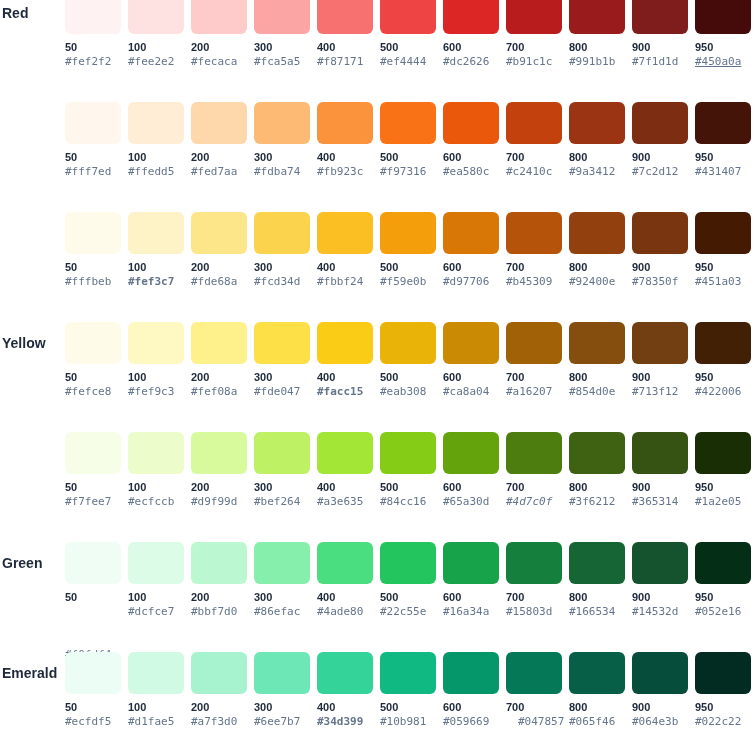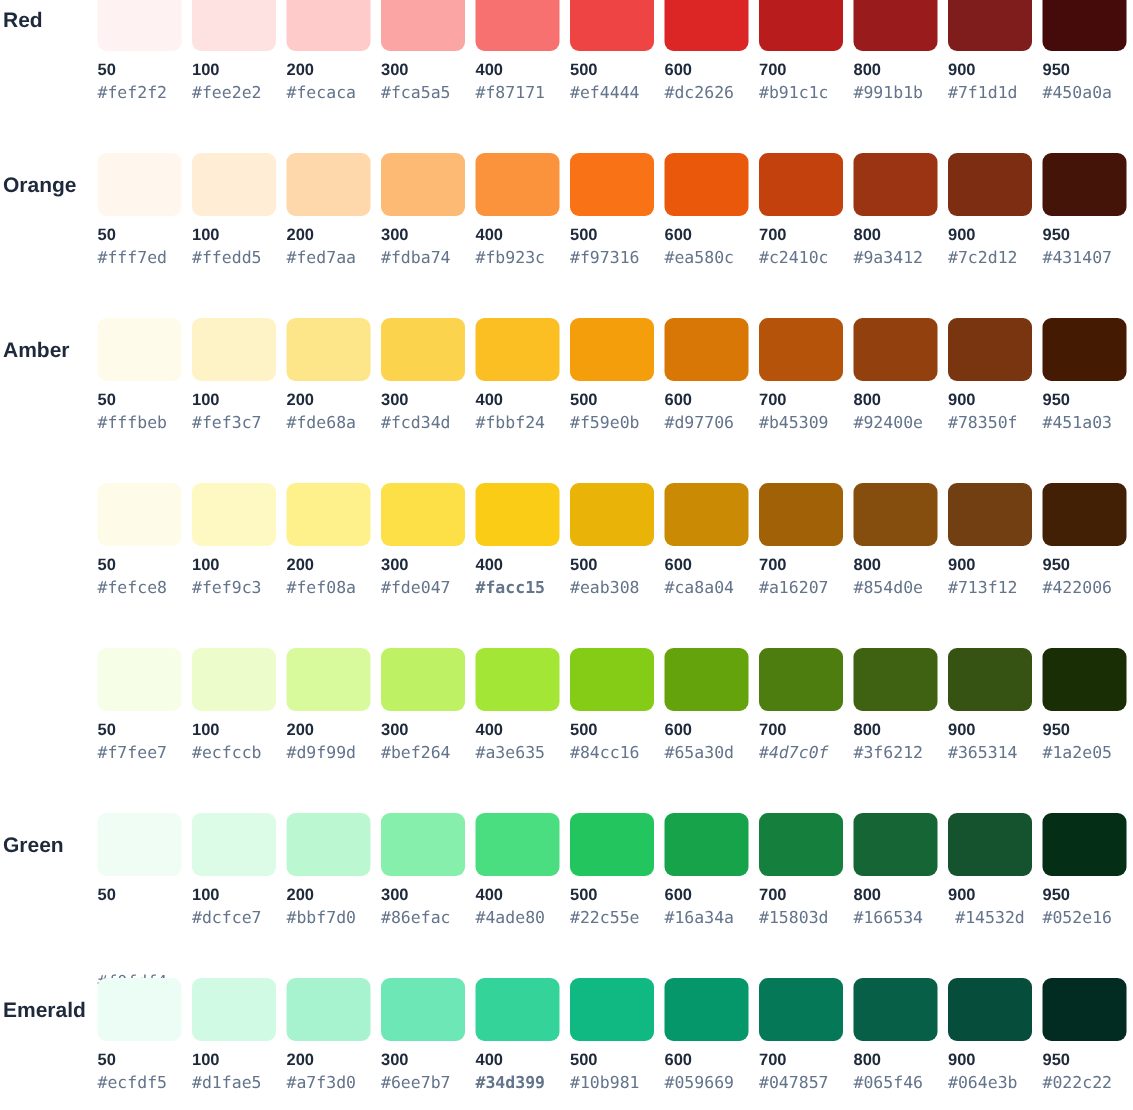--- a/index.html
+++ b/index.html
@@ -129,25 +129,24 @@
         <div class="swatch-hex" style="color: rgb(100, 116, 139);">#991b1b</div>
       </div>
       <div class="swatch-cell" style="left: 632px;">
         <div class="swatch-chip" style="width: 56px; height: 42px; background: rgb(127, 29, 29);"></div>
         <div class="swatch-shade" style="color: rgb(30, 41, 59);">900</div>
         <div class="swatch-hex" style="color: rgb(100, 116, 139);">#7f1d1d</div>
       </div>
       <div class="swatch-cell" style="left: 695px;">
         <div class="swatch-chip" style="width: 56px; height: 42px; background: rgb(69, 10, 10);"></div>
         <div class="swatch-shade" style="color: rgb(30, 41, 59);">950</div>
-        <div class="swatch-hex" style="color: rgb(100, 116, 139);">#450a0a</div>
+        <div class="swatch-hex" style="color: rgb(100, 116, 139); text-decoration: underline;">#450a0a</div>
       </div>
     </div>
     <div class="palette-row" style="top: 102px;">
-      <div class="row-label" style="color: rgb(30, 41, 59);">Orange</div>
       <div class="swatch-cell" style="left: 65px;">
         <div class="swatch-chip" style="width: 56px; height: 42px; background: rgb(255, 247, 237);"></div>
         <div class="swatch-shade" style="color: rgb(30, 41, 59);">50</div>
         <div class="swatch-hex" style="color: rgb(100, 116, 139);">#fff7ed</div>
       </div>
       <div class="swatch-cell" style="left: 128px;">
         <div class="swatch-chip" style="width: 56px; height: 42px; background: rgb(255, 237, 213);"></div>
         <div class="swatch-shade" style="color: rgb(30, 41, 59);">100</div>
         <div class="swatch-hex" style="color: rgb(100, 116, 139);">#ffedd5</div>
       </div>
@@ -191,30 +190,29 @@
         <div class="swatch-shade" style="color: rgb(30, 41, 59);">900</div>
         <div class="swatch-hex" style="color: rgb(100, 116, 139);">#7c2d12</div>
       </div>
       <div class="swatch-cell" style="left: 695px;">
         <div class="swatch-chip" style="width: 56px; height: 42px; background: rgb(67, 20, 7);"></div>
         <div class="swatch-shade" style="color: rgb(30, 41, 59);">950</div>
         <div class="swatch-hex" style="color: rgb(100, 116, 139);">#431407</div>
       </div>
     </div>
     <div class="palette-row" style="top: 212px;">
-      <div class="row-label" style="color: rgb(30, 41, 59);">Amber</div>
       <div class="swatch-cell" style="left: 65px;">
         <div class="swatch-chip" style="width: 56px; height: 42px; background: rgb(255, 251, 235);"></div>
         <div class="swatch-shade" style="color: rgb(30, 41, 59);">50</div>
         <div class="swatch-hex" style="color: rgb(100, 116, 139);">#fffbeb</div>
       </div>
       <div class="swatch-cell" style="left: 128px;">
         <div class="swatch-chip" style="width: 56px; height: 42px; background: rgb(254, 243, 199);"></div>
         <div class="swatch-shade" style="color: rgb(30, 41, 59);">100</div>
-        <div class="swatch-hex" style="color: rgb(100, 116, 139);">#fef3c7</div>
+        <div class="swatch-hex" style="color: rgb(100, 116, 139); font-weight: bold;">#fef3c7</div>
       </div>
       <div class="swatch-cell" style="left: 191px;">
         <div class="swatch-chip" style="width: 56px; height: 42px; background: rgb(253, 230, 138);"></div>
         <div class="swatch-shade" style="color: rgb(30, 41, 59);">200</div>
         <div class="swatch-hex" style="color: rgb(100, 116, 139);">#fde68a</div>
       </div>
       <div class="swatch-cell" style="left: 254px;">
         <div class="swatch-chip" style="width: 56px; height: 42px; background: rgb(252, 211, 77);"></div>
         <div class="swatch-shade" style="color: rgb(30, 41, 59);">300</div>
         <div class="swatch-hex" style="color: rgb(100, 116, 139);">#fcd34d</div>
@@ -249,20 +247,21 @@
         <div class="swatch-shade" style="color: rgb(30, 41, 59);">900</div>
         <div class="swatch-hex" style="color: rgb(100, 116, 139);">#78350f</div>
       </div>
       <div class="swatch-cell" style="left: 695px;">
         <div class="swatch-chip" style="width: 56px; height: 42px; background: rgb(69, 26, 3);"></div>
         <div class="swatch-shade" style="color: rgb(30, 41, 59);">950</div>
         <div class="swatch-hex" style="color: rgb(100, 116, 139);">#451a03</div>
       </div>
     </div>
     <div class="palette-row" style="top: 322px;">
+      <div class="row-label" style="color: rgb(30, 41, 59);">Yellow</div>
       <div class="swatch-cell" style="left: 65px;">
         <div class="swatch-chip" style="width: 56px; height: 42px; background: rgb(254, 252, 232);"></div>
         <div class="swatch-shade" style="color: rgb(30, 41, 59);">50</div>
         <div class="swatch-hex" style="color: rgb(100, 116, 139);">#fefce8</div>
       </div>
       <div class="swatch-cell" style="left: 128px;">
         <div class="swatch-chip" style="width: 56px; height: 42px; background: rgb(254, 249, 195);"></div>
         <div class="swatch-shade" style="color: rgb(30, 41, 59);">100</div>
         <div class="swatch-hex" style="color: rgb(100, 116, 139);">#fef9c3</div>
       </div>
@@ -412,21 +411,21 @@
         <div class="swatch-hex" style="color: rgb(100, 116, 139);">#15803d</div>
       </div>
       <div class="swatch-cell" style="left: 569px;">
         <div class="swatch-chip" style="width: 56px; height: 42px; background: rgb(22, 101, 52);"></div>
         <div class="swatch-shade" style="color: rgb(30, 41, 59);">800</div>
         <div class="swatch-hex" style="color: rgb(100, 116, 139);">#166534</div>
       </div>
       <div class="swatch-cell" style="left: 632px;">
         <div class="swatch-chip" style="width: 56px; height: 42px; background: rgb(20, 83, 45);"></div>
         <div class="swatch-shade" style="color: rgb(30, 41, 59);">900</div>
-        <div class="swatch-hex" style="color: rgb(100, 116, 139); text-align: center;">#14532d</div>
+        <div class="swatch-hex" style="color: rgb(100, 116, 139);">#14532d</div>
       </div>
       <div class="swatch-cell" style="left: 695px;">
         <div class="swatch-chip" style="width: 56px; height: 42px; background: rgb(5, 46, 22);"></div>
         <div class="swatch-shade" style="color: rgb(30, 41, 59);">950</div>
         <div class="swatch-hex" style="color: rgb(100, 116, 139);">#052e16</div>
       </div>
     </div>
     <div class="palette-row" style="top: 652px;">
       <div class="row-label" style="color: rgb(30, 41, 59);">Emerald</div>
       <div class="swatch-cell" style="left: 65px;">
@@ -460,21 +459,21 @@
         <div class="swatch-hex" style="color: rgb(100, 116, 139);">#10b981</div>
       </div>
       <div class="swatch-cell" style="left: 443px;">
         <div class="swatch-chip" style="width: 56px; height: 42px; background: rgb(5, 150, 105);"></div>
         <div class="swatch-shade" style="color: rgb(30, 41, 59);">600</div>
         <div class="swatch-hex" style="color: rgb(100, 116, 139);">#059669</div>
       </div>
       <div class="swatch-cell" style="left: 506px;">
         <div class="swatch-chip" style="width: 56px; height: 42px; background: rgb(4, 120, 87);"></div>
         <div class="swatch-shade" style="color: rgb(30, 41, 59);">700</div>
-        <div class="swatch-hex" style="color: rgb(100, 116, 139);">#047857</div>
+        <div class="swatch-hex" style="color: rgb(100, 116, 139); margin-left: 12px;">#047857</div>
       </div>
       <div class="swatch-cell" style="left: 569px;">
         <div class="swatch-chip" style="width: 56px; height: 42px; background: rgb(6, 95, 70);"></div>
         <div class="swatch-shade" style="color: rgb(30, 41, 59);">800</div>
         <div class="swatch-hex" style="color: rgb(100, 116, 139);">#065f46</div>
       </div>
       <div class="swatch-cell" style="left: 632px;">
         <div class="swatch-chip" style="width: 56px; height: 42px; background: rgb(6, 78, 59);"></div>
         <div class="swatch-shade" style="color: rgb(30, 41, 59);">900</div>
         <div class="swatch-hex" style="color: rgb(100, 116, 139);">#064e3b</div>

